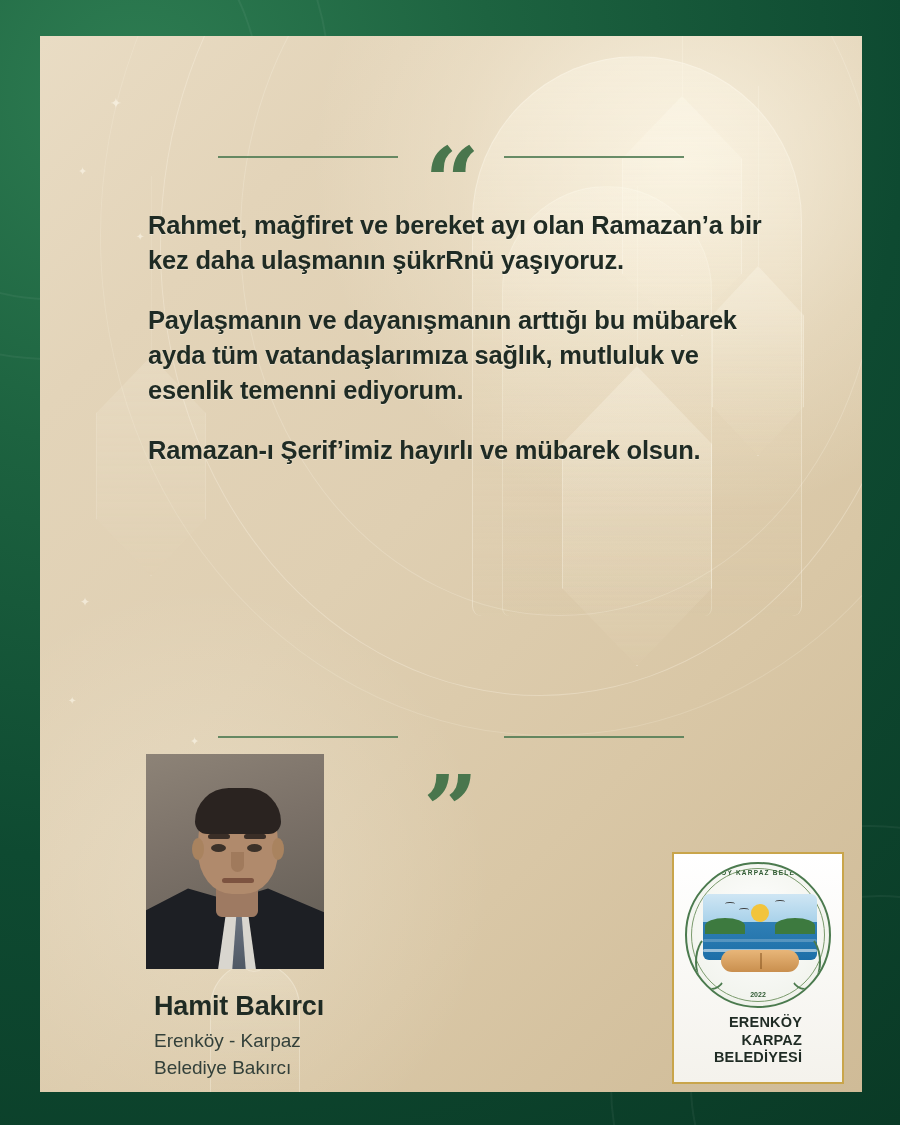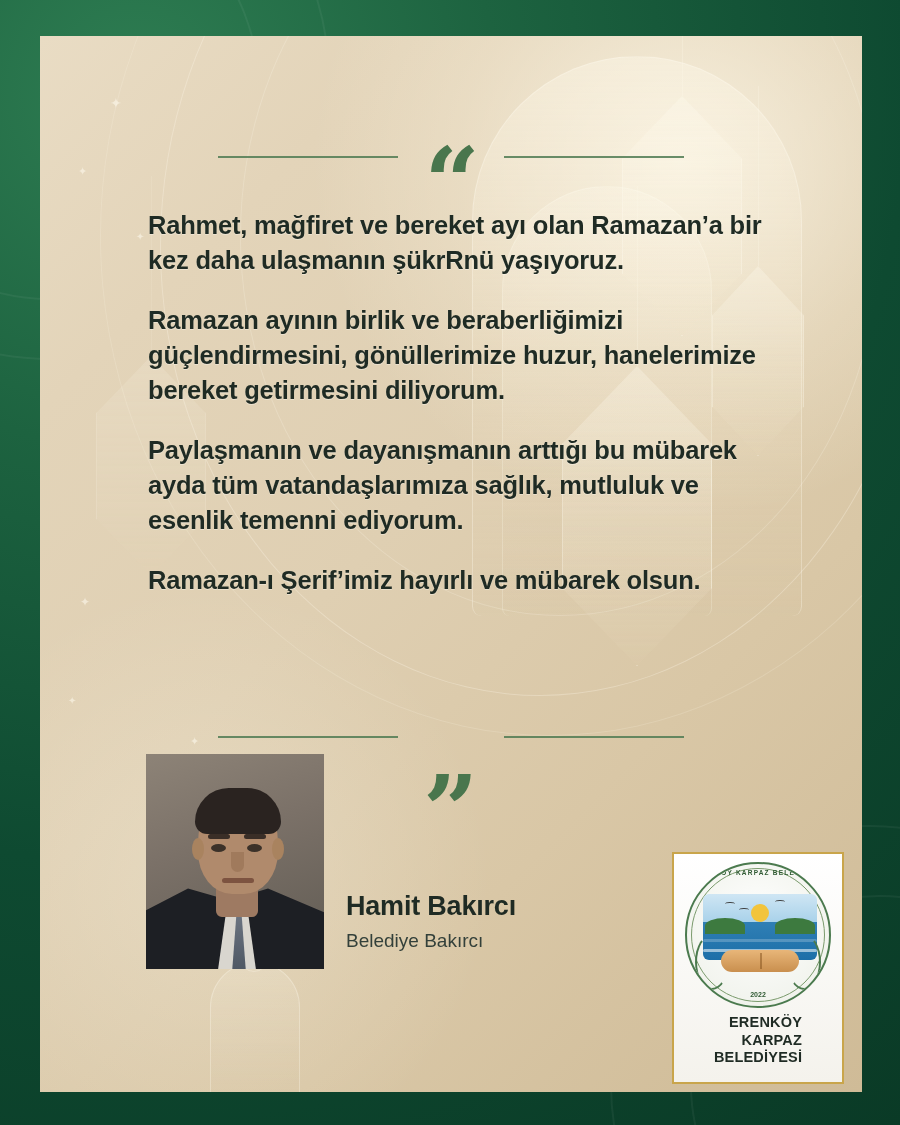--- a/index.html
+++ b/index.html
@@ -193,20 +193,21 @@
   .message p:last-child { margin-bottom: 8px; }
 
   
   .signature {
     position: absolute;
     left: 106px;
     top: 718px;
     display: flex;
     align-items: flex-end;
     gap: 22px;
+    flex-direction: column;
   }
   .portrait {
     position: relative;
     width: 178px;
     height: 215px;
     overflow: hidden;
     background: #6f6a61;
   }
   .portrait .bg {
     position: absolute; inset: 0;
@@ -460,21 +461,20 @@
     <span class="star" style="left:150px; top:700px; font-size:11px;">✦</span>
 
     <div class="ornament top">
       <div class="orn-line"></div>
       <div class="quote-glyph open">“</div>
       <div class="orn-line"></div>
     </div>
 
     <div class="message">
       <p>Rahmet, mağfiret ve bereket ayı olan Ramazan’a bir kez daha ulaşmanın şükrRnü yaşıyoruz.</p>
-      <p>Ramazan ayının birlik ve beraberliğimizi güçlendirmesini, gönüllerimize huzur, hanelerimize bereket getirmesini diliyorum.</p>
       <p>Paylaşmanın ve dayanışmanın arttığı bu mübarek ayda tüm vatandaşlarımıza sağlık, mutluluk ve esenlik temenni ediyorum.</p>
       <p>Ramazan-ı Şerif’imiz hayırlı ve mübarek olsun.</p>
     </div>
 
     <div class="ornament bottom">
       <div class="orn-line"></div>
       <div class="quote-glyph close">“</div>
       <div class="orn-line"></div>
     </div>
 
@@ -491,20 +491,21 @@
         <div class="hair"></div>
         <div class="brow-l"></div>
         <div class="brow-r"></div>
         <div class="eye-l"></div>
         <div class="eye-r"></div>
         <div class="nose"></div>
         <div class="mouth"></div>
       </div>
       <div class="sig-text">
         <div class="sig-name">Hamit Bakırcı</div>
+        <div class="sig-role">Erenköy - Karpaz</div>
         <div class="sig-role">Belediye Bakırcı</div>
       </div>
     </div>
 
     <div class="emblem-card">
       <div class="seal">
         <div class="ring-text"></div>
         <div class="arc-label">ERENKÖY KARPAZ BELEDİYESİ</div>
         <div class="scene">
           <div class="sun"></div>

